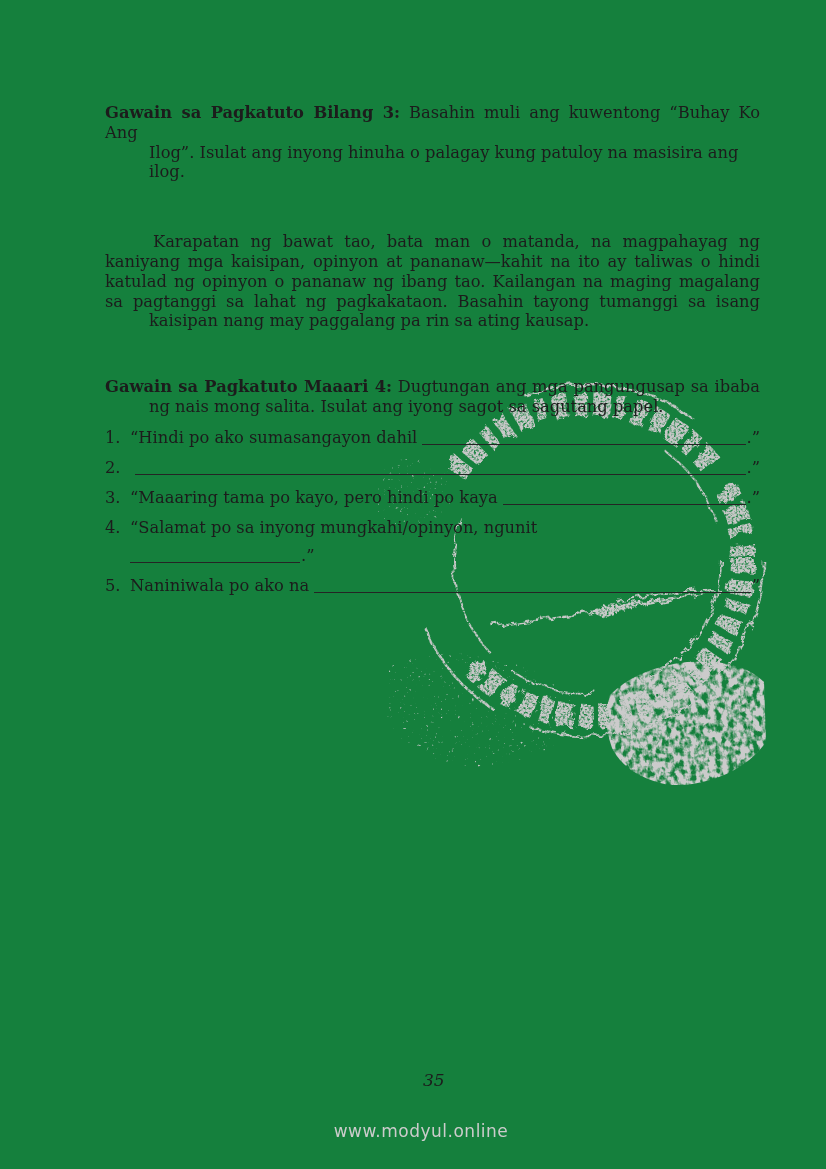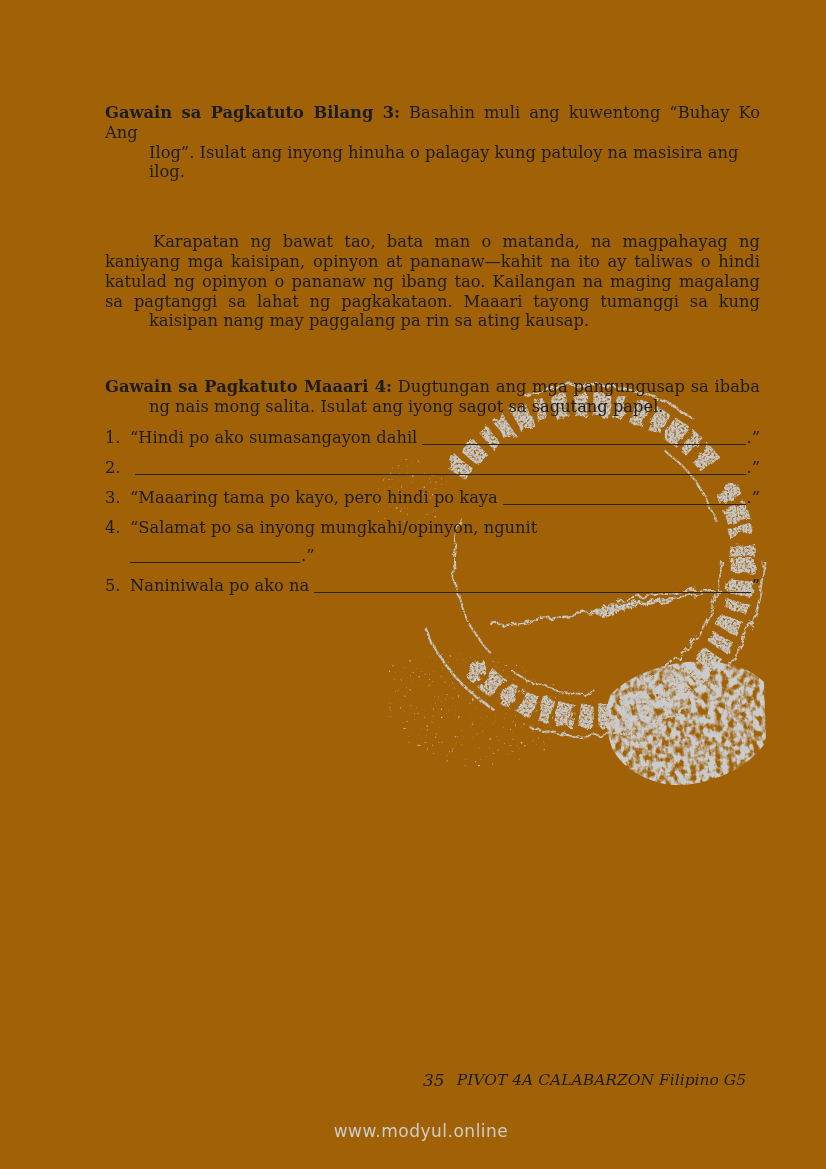--- a/index.html
+++ b/index.html
@@ -1,19 +1,19 @@
 <!DOCTYPE html>
 <html><head>
 <meta charset="utf-8">
 <style>
   html,body{margin:0;padding:0;background:#ffffff;}
   .page{
     position:relative;
     width:826px;height:1169px;
-    background:#a16207;
+    background:#15803d;
     font-family:"DejaVu Serif","Liberation Serif",serif;
     color:#1c1c1c;
     overflow:hidden;
   }
   .stamp{
     position:absolute;left:372px;top:370px;
     width:395px;height:415px;
     z-index:0;
   }
   .content{
@@ -111,21 +111,21 @@
         <b class="lbl">Gawain sa Pagkatuto Bilang 3:</b>
         <span>Basahin muli ang kuwentong “Buhay Ko Ang</span>
       </div>
       <div class="pline">Ilog”. Isulat ang inyong hinuha o palagay kung patuloy na masisira ang ilog.</div>
     </div>
 
     <div id="paragraph-block">
       <div class="jline first">Karapatan ng bawat tao, bata man o matanda, na magpahayag ng</div>
       <div class="jline">kaniyang mga kaisipan, opinyon at pananaw—kahit na ito ay taliwas o hindi</div>
       <div class="jline">katulad ng opinyon o pananaw ng ibang tao.  Kailangan na maging magalang</div>
-      <div class="jline">sa pagtanggi sa lahat ng pagkakataon.  Maaari tayong tumanggi sa kung</div>
+      <div class="jline">sa pagtanggi sa lahat ng pagkakataon.  Basahin tayong tumanggi sa isang</div>
       <div class="pline">kaisipan nang may paggalang pa rin sa ating kausap.</div>
     </div>
 
     <div class="heading-block" id="act4-block">
       <div class="jline">
         <b class="lbl">Gawain sa Pagkatuto Maaari 4:</b>
         <span>Dugtungan ang mga pangungusap sa ibaba</span>
       </div>
       <div class="pline">ng nais mong salita.  Isulat ang iyong sagot sa sagutang papel.</div>
     </div>
@@ -167,17 +167,16 @@
         <span class="num">5.</span>
         <span class="itext">Naniniwala po ako na</span>
         <span class="blank"></span>
         <span class="suffix">”</span>
       </div>
 
     </div>
   </div>
 
   <span class="footer-pagenum">35</span>
-  <span class="footer-edition">PIVOT 4A CALABARZON Filipino G5</span>
 
   <div class="site-watermark">www.modyul.online</div>
 
 </div>
 
 </body></html>

